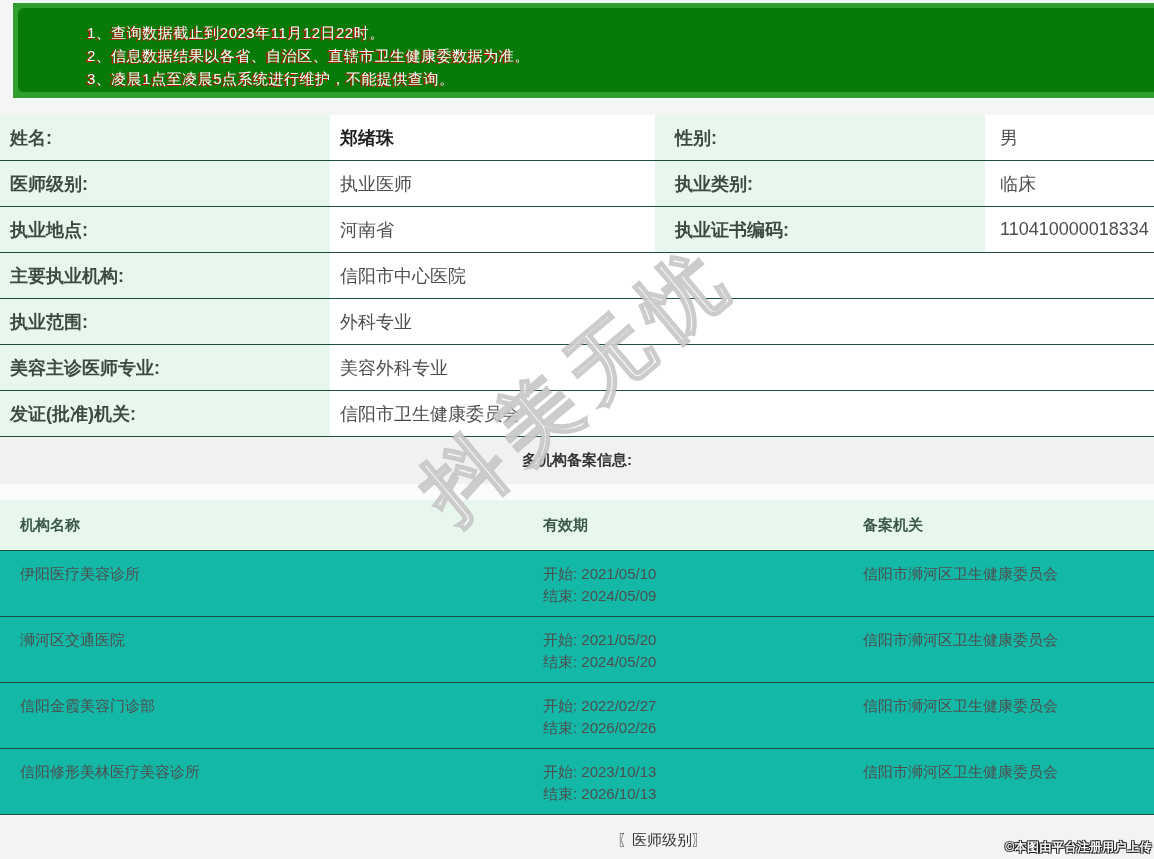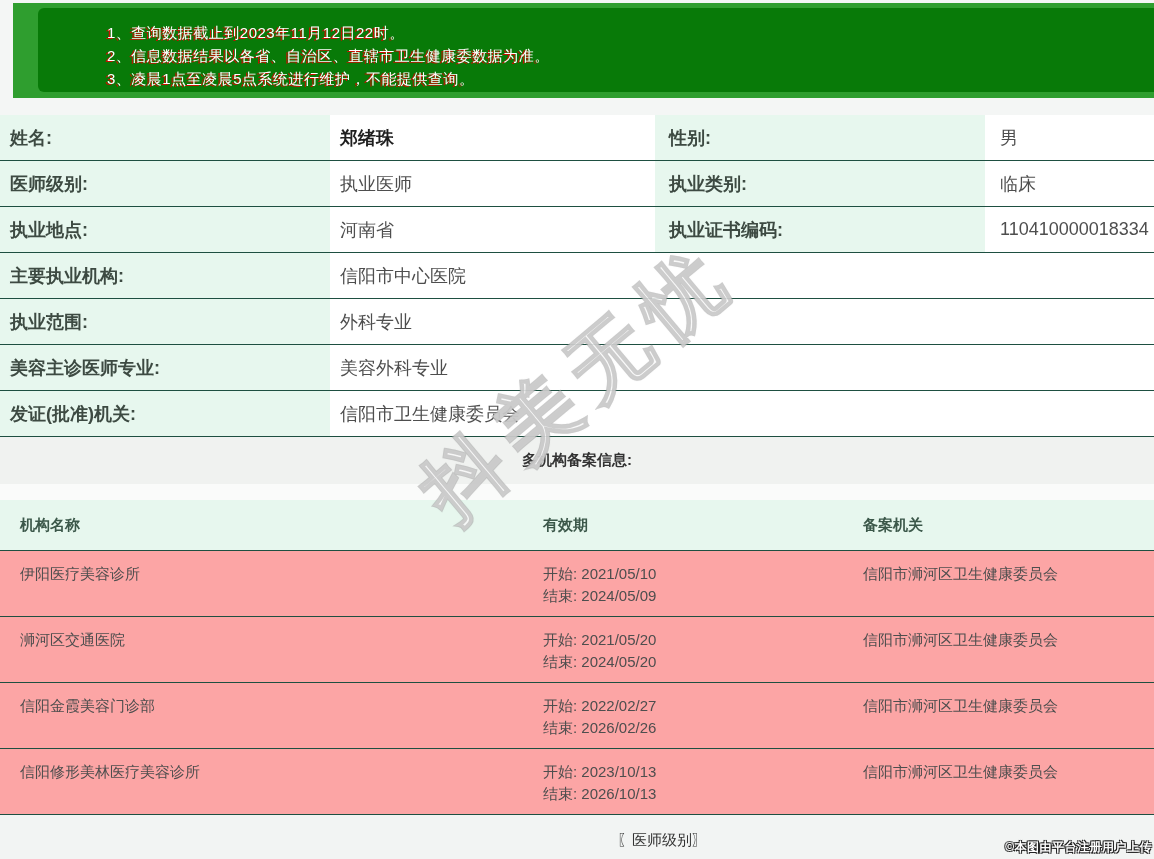--- a/index.html
+++ b/index.html
@@ -16,47 +16,47 @@
     background:var(--page-bg);
     font-family:"Liberation Sans","DejaVu Sans",sans-serif;
     position:relative;
   }
   
   .banner-outer{margin:3px 0 0 13px;background:var(--banner-outer);padding:5px 0 6px 5px;}
   .banner-inner{
     background:var(--banner-inner);
     border-radius:6px 0 0 6px;
     padding:13px 10px 0 69px;
-    height:84px;color:#ffffff;font-size:15px;margin-left:20px;
+    height:84px;color:#ffffff;font-size:15px;
   }
   .banner-line{
     line-height:23px;
     text-shadow:-2px 1px 0 var(--notice-shadow);
     letter-spacing:.5px;
     white-space:nowrap;
   }
   .gap{height:17px;}
   
   .info-table{background:#ffffff;}
   .irow{display:flex;height:46px;border-bottom:1px solid var(--sep);background:#ffffff;}
   .cell{display:flex;align-items:center;font-size:18px;}
   .label{background:var(--mint);font-weight:bold;color:#3d4a42;}
   .c1{width:330px;padding-left:10px;}
   .c2{width:325px;padding-left:10px;color:#4e4e4e;}
-  .c3{width:330px;padding-left:14px;}
+  .c3{width:330px;padding-left:20px;}
   .c4{flex:1;padding-left:15px;color:#4e4e4e;}
   .cwide{flex:1;padding-left:10px;color:#4e4e4e;}
   .bold-name{font-weight:bold;color:#1f1f1f;}
   
   .section-band{
     height:47px;background:#f0f2f0;display:flex;align-items:center;justify-content:center;
     font-weight:bold;font-size:15px;color:#333333;
   }
   .section-spacer{height:16px;background:#fafbfa;}
-  .frow{display:flex;border-bottom:1px solid var(--sep);background:#fca5a5;}
+  .frow{display:flex;border-bottom:1px solid var(--sep);background:#14b8a6;}
   .fhead{height:51px;align-items:center;background:var(--mint);}
   .fhead .fc{font-weight:bold;color:#3c584a;}
   .frow.data{height:66px;}
   .frow.data .fc{padding-top:12px;line-height:22px;}
   .fc{font-size:15px;color:#4e4e4e;}
   .fc.name{width:543px;padding-left:20px;}
   .fc.validity{width:320px;}
   .fc.agency{flex:1;}
   
   .footer{height:44px;background:#f2f4f3;position:relative;}

